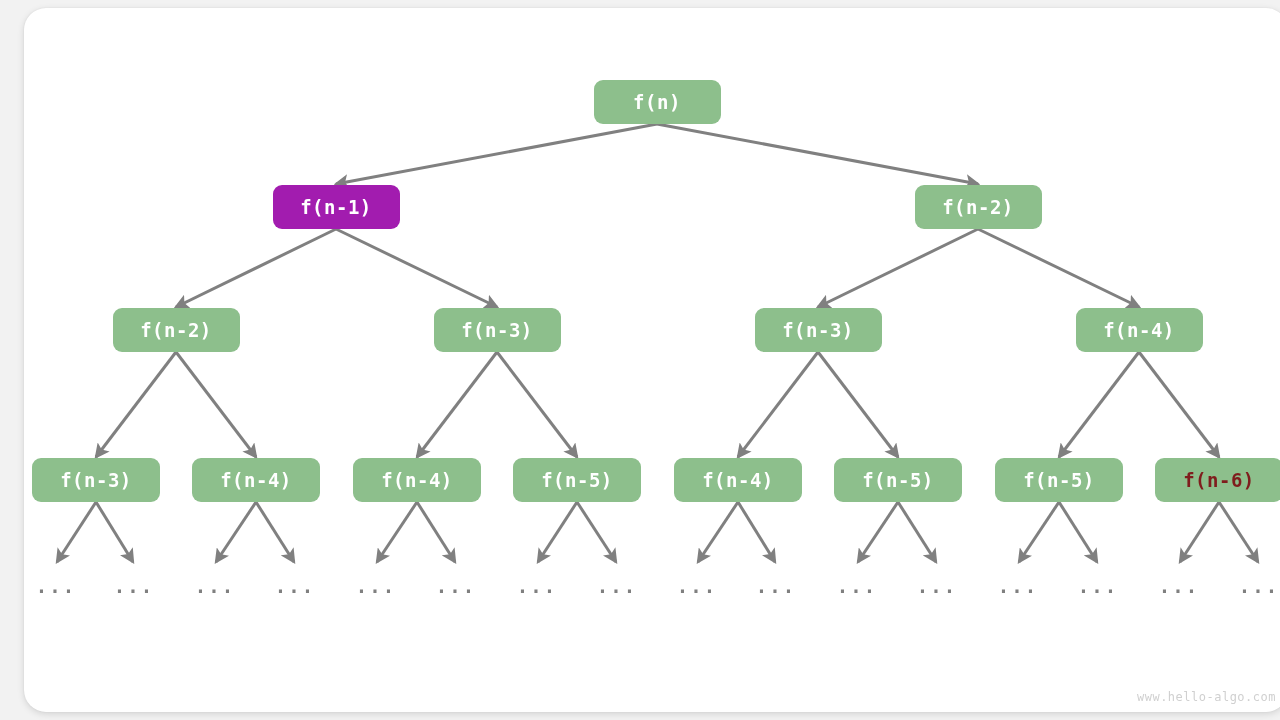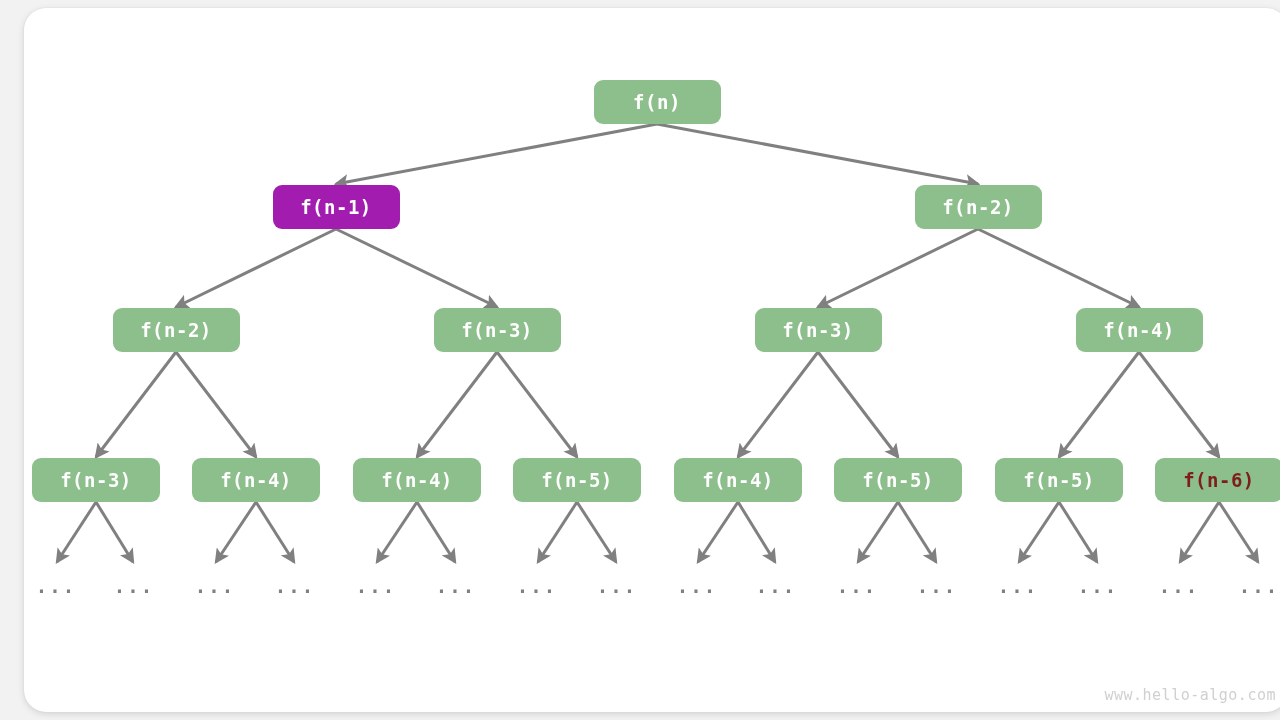--- a/index.html
+++ b/index.html
@@ -61,21 +61,21 @@
     letter-spacing: 2px;
     transform: translate(-50%, -50%);
     white-space: nowrap;
   }
   #watermark {
     position: absolute;
     right: 20px;
     bottom: 16px;
     color: #d0d0d0;
     font-family: "DejaVu Sans Mono", monospace;
-    font-size: 15px;
+    font-size: 12px;
     letter-spacing: 0.5px;
     white-space: nowrap;
   }
 </style>
 </head>
 <body>
 
 <div id="card">
   <div id="stage">
 

